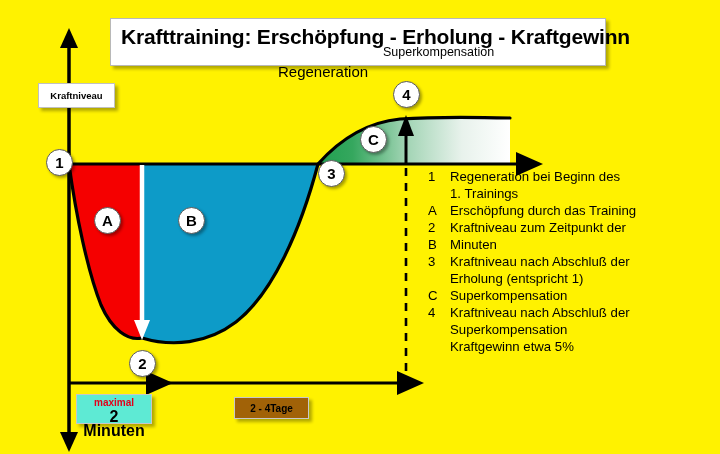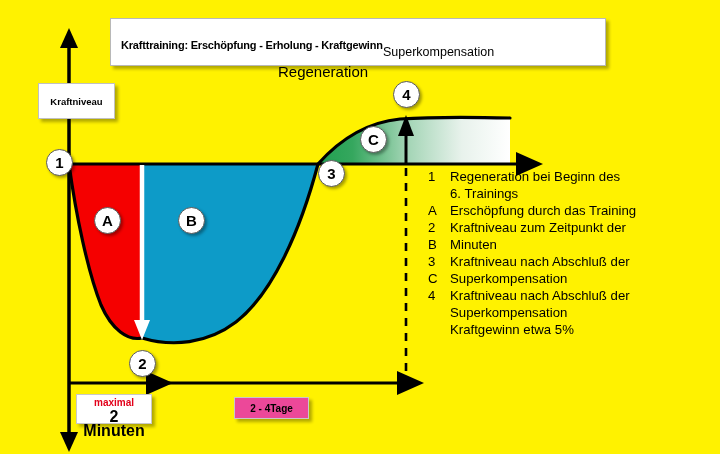--- a/index.html
+++ b/index.html
@@ -25,22 +25,22 @@
   #title-box {
     left: 110px; top: 18px;
     width: 496px; height: 48px;
     background: #FFFFFF;
     border: 1px solid #B8B8B8;
     box-shadow: 3px 3px 3px rgba(0,0,0,0.30);
     box-sizing: border-box;
   }
   #title-main {
     position: absolute;
-    left: 10px; top: 20px;
-    font-size: 11px;
+    left: 10px; top: 6px;
+    font-size: 21px;
     font-weight: bold;
     color: #000000;
     letter-spacing: -0.2px;
     white-space: nowrap;
   }
   #title-sub1 {
     position: absolute;
     left: 167px; top: 44px;
     font-size: 15px;
     color: #000000;
@@ -50,53 +50,53 @@
     position: absolute;
     left: 272px; top: 26px;
     font-size: 12.5px;
     color: #000000;
     white-space: nowrap;
   }
 
   
   #kraftniveau-label {
     left: 38px; top: 83px;
-    width: 77px; height: 36px;
+    width: 77px; height: 25px;
     background: #FFFFFF;
     border: 1px solid #C0C0C0;
     box-shadow: 3px 3px 3px rgba(0,0,0,0.30);
     box-sizing: border-box;
     font-size: 9.5px;
     font-weight: bold;
     color: #000;
     display: flex;
     align-items: center;
     justify-content: center;
   }
 
   
   #maximal-box {
     left: 76px; top: 394px;
     width: 76px; height: 30px;
-    background: #ffffff;
+    background: #5eead4;
     border: 1px solid #C8C8C8;
     box-shadow: 3px 3px 3px rgba(0,0,0,0.30);
     box-sizing: border-box;
     text-align: center;
     line-height: 14px;
     padding-top: 1px;
   }
   #maximal-box .l1 { font-size: 10px; font-weight: bold; color: #E2001A; display:block;}
   #maximal-box .l2 { font-size: 16px; font-weight: bold; color: #000000; display:block;}
 
   
   #tage-box {
     left: 234px; top: 397px;
     width: 75px; height: 22px;
-    background: #ec4899;
+    background: #a16207;
     border: 1px solid #C8C8C8;
     box-shadow: 3px 3px 3px rgba(0,0,0,0.30);
     box-sizing: border-box;
     font-size: 10px;
     font-weight: bold;
     color: #000;
     display: flex;
     align-items: center;
     justify-content: center;
   }
@@ -227,38 +227,42 @@
 
   <div id="tage-box" class="abs">2 - 4Tage</div>
 
   <div id="legend" class="abs">
     <div class="legend-row">
       <span class="legend-key">1</span>
       <span class="legend-text">Regeneration bei Beginn des</span>
     </div>
     <div class="legend-row cont">
       <span class="legend-key">1</span>
-      <span class="legend-text">6. Trainings</span>
+      <span class="legend-text">1. Trainings</span>
     </div>
     <div class="legend-row">
       <span class="legend-key">A</span>
       <span class="legend-text">Erschöpfung durch das Training</span>
     </div>
     <div class="legend-row">
       <span class="legend-key">2</span>
       <span class="legend-text">Kraftniveau zum Zeitpunkt der</span>
     </div>
     <div class="legend-row">
       <span class="legend-key">B</span>
       <span class="legend-text">Minuten</span>
     </div>
     <div class="legend-row">
       <span class="legend-key">3</span>
       <span class="legend-text">Kraftniveau nach Abschluß der</span>
     </div>
+    <div class="legend-row cont">
+      <span class="legend-key">3</span>
+      <span class="legend-text">Erholung (entspricht 1)</span>
+    </div>
     <div class="legend-row">
       <span class="legend-key">C</span>
       <span class="legend-text">Superkompensation</span>
     </div>
     <div class="legend-row">
       <span class="legend-key">4</span>
       <span class="legend-text">Kraftniveau nach Abschluß der</span>
     </div>
     <div class="legend-row cont">
       <span class="legend-key">4</span>

